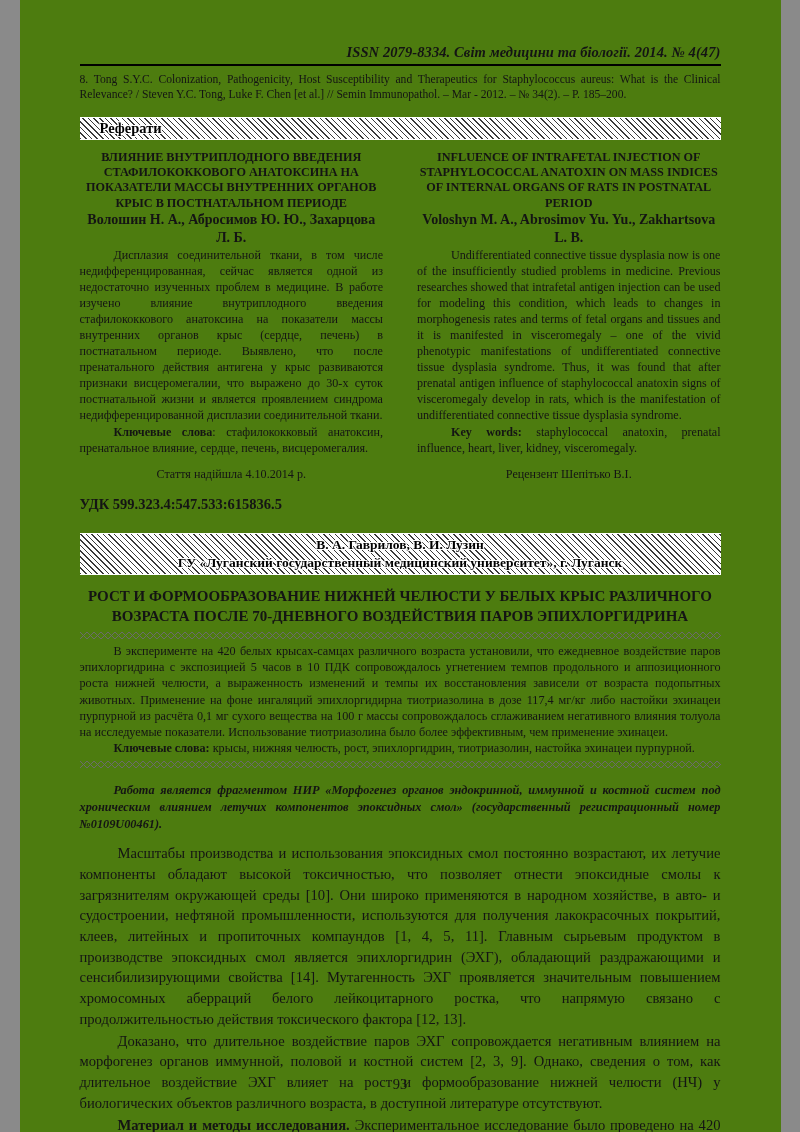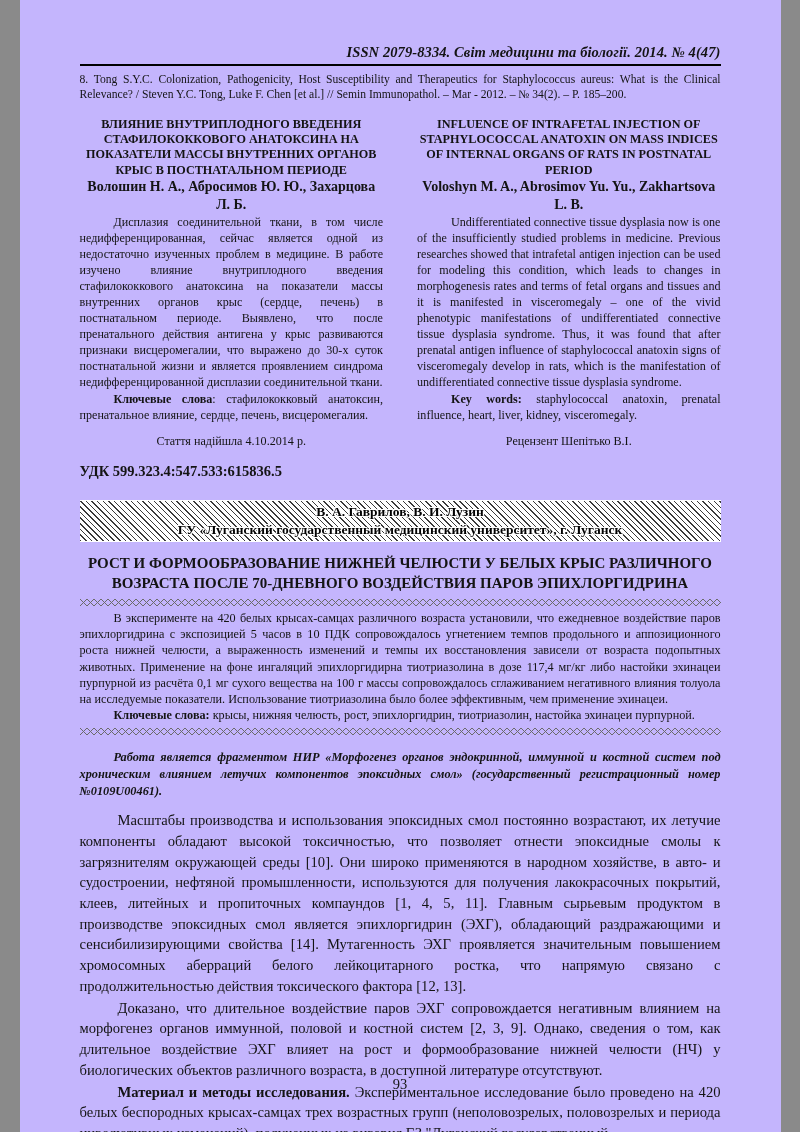--- a/index.html
+++ b/index.html
@@ -6,21 +6,21 @@
   html, body {
     margin: 0;
     padding: 0;
     background: #8a8a8a;
   }
   .page {
     position: relative;
     width: 761px;
     height: 1132px;
     margin: 0 auto;
-    background: #c4b5fd;
+    background: #4d7c0f;
     box-sizing: border-box;
     padding: 44px 60px 20px 60px;
     font-family: "Liberation Serif", "DejaVu Serif", serif;
     color: #141414;
     overflow: hidden;
   }
 
   
   .running-head {
     text-align: right;
@@ -189,20 +189,23 @@
 </head>
 <body>
 
 <div class="page">
 
   <div class="running-head">ISSN 2079-8334. Світ медицини та біології. 2014. № 4(47)</div>
   <div class="rule-thick"></div>
 
   <div class="ref-item">8. Tong S.Y.C. Colonization, Pathogenicity, Host Susceptibility and Therapeutics for Staphylococcus aureus: What is the Clinical Relevance? / Steven Y.C. Tong, Luke F. Chen [et al.] // Semin Immunopathol. – Mar - 2012. – № 34(2). – P. 185–200.</div>
 
+  <div class="band">
+    <div class="band-heading">Реферати</div>
+  </div>
 
   <div class="abstract-cols">
 
     <div class="abs-col">
       <div class="abs-title">ВЛИЯНИЕ ВНУТРИПЛОДНОГО ВВЕДЕНИЯ СТАФИЛОКОККОВОГО АНАТОКСИНА НА ПОКАЗАТЕЛИ МАССЫ ВНУТРЕННИХ ОРГАНОВ КРЫС В ПОСТНАТАЛЬНОМ ПЕРИОДЕ</div>
       <div class="abs-authors">Волошин Н. А., Абросимов Ю. Ю., Захарцова Л. Б.</div>
       <div class="abs-body">Дисплазия соединительной ткани, в том числе недифференцированная, сейчас является одной из недостаточно изученных проблем в медицине. В работе изучено влияние внутриплодного введения стафилококкового анатоксина на показатели массы внутренних органов крыс (сердце, печень) в постнатальном периоде. Выявлено, что после пренатального действия антигена у крыс развиваются признаки висцеромегалии, что выражено до 30-х суток постнатальной жизни и является проявлением синдрома недифференцированной дисплазии соединительной ткани.</div>
       <div class="abs-keywords"><b>Ключевые слова</b><span>: стафилококковый анатоксин, пренатальное влияние, сердце, печень, висцеромегалия.</span></div>
       <div class="abs-footer">Стаття надійшла 4.10.2014 р.</div>
     </div>

